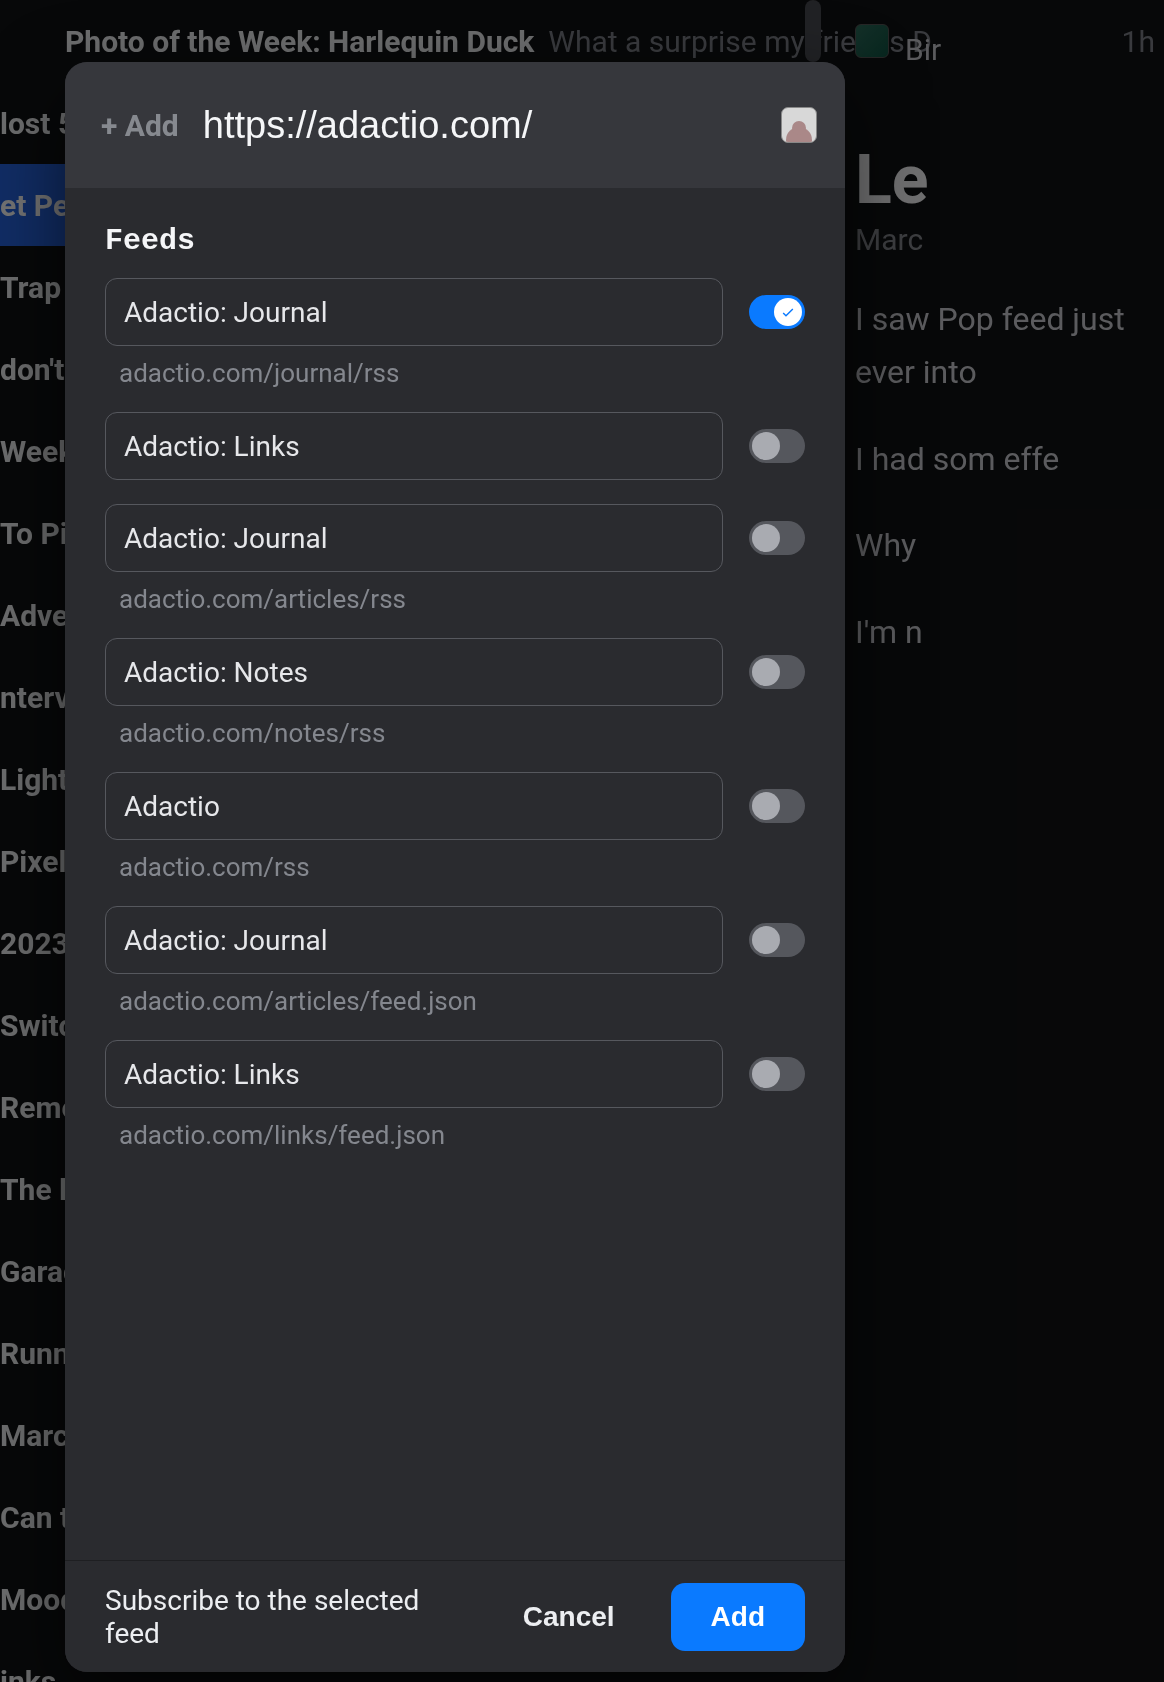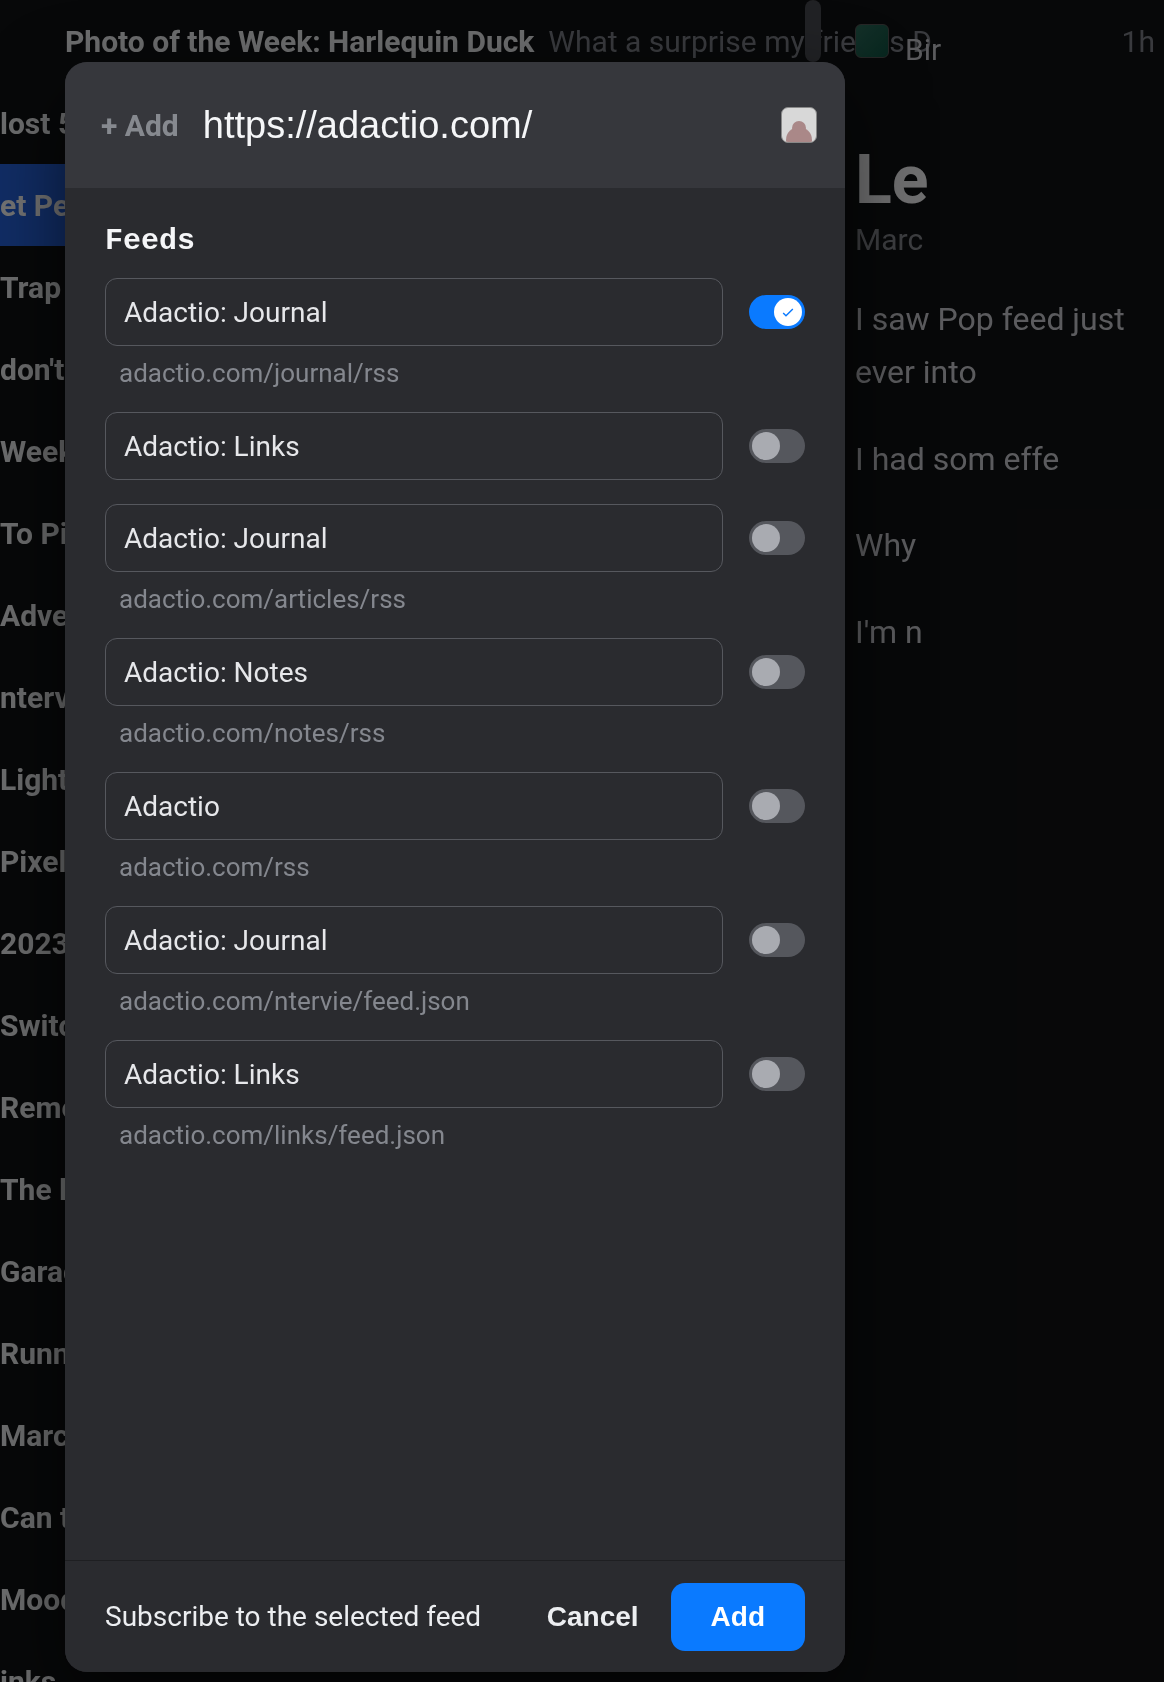--- a/index.html
+++ b/index.html
@@ -232,21 +232,21 @@
   .toggle.on  .knob { left: 25px; background: #fff; }
   .toggle.on .knob svg { width: 16px; height: 16px; }
 
   .modal-footer {
     height: 112px;
     border-top: 1px solid #1e1f22;
     background: #2a2b2f;
     display: flex;
     align-items: center;
     padding: 0 40px;
-    gap: 12px;
+    gap: 36px;
   }
   .footer-text {
     font-size: 28px;
     color: #eceef1;
     flex: 1;
   }
   .btn-cancel {
     font-size: 28px;
     font-weight: 600;
     color: #eceef1;
@@ -421,21 +421,21 @@
           </div>
           <div class="feed-url">adactio.com/rss</div>
         </div>
         <div class="feed-item">
           <div class="feed-row">
             <div class="feed-box">Adactio: Journal</div>
             <div class="toggle off">
               <div class="knob"></div>
             </div>
           </div>
-          <div class="feed-url">adactio.com/ntervie/feed.json</div>
+          <div class="feed-url">adactio.com/articles/feed.json</div>
         </div>
         <div class="feed-item">
           <div class="feed-row">
             <div class="feed-box">Adactio: Links</div>
             <div class="toggle off">
               <div class="knob"></div>
             </div>
           </div>
           <div class="feed-url">adactio.com/links/feed.json</div>
         </div>

